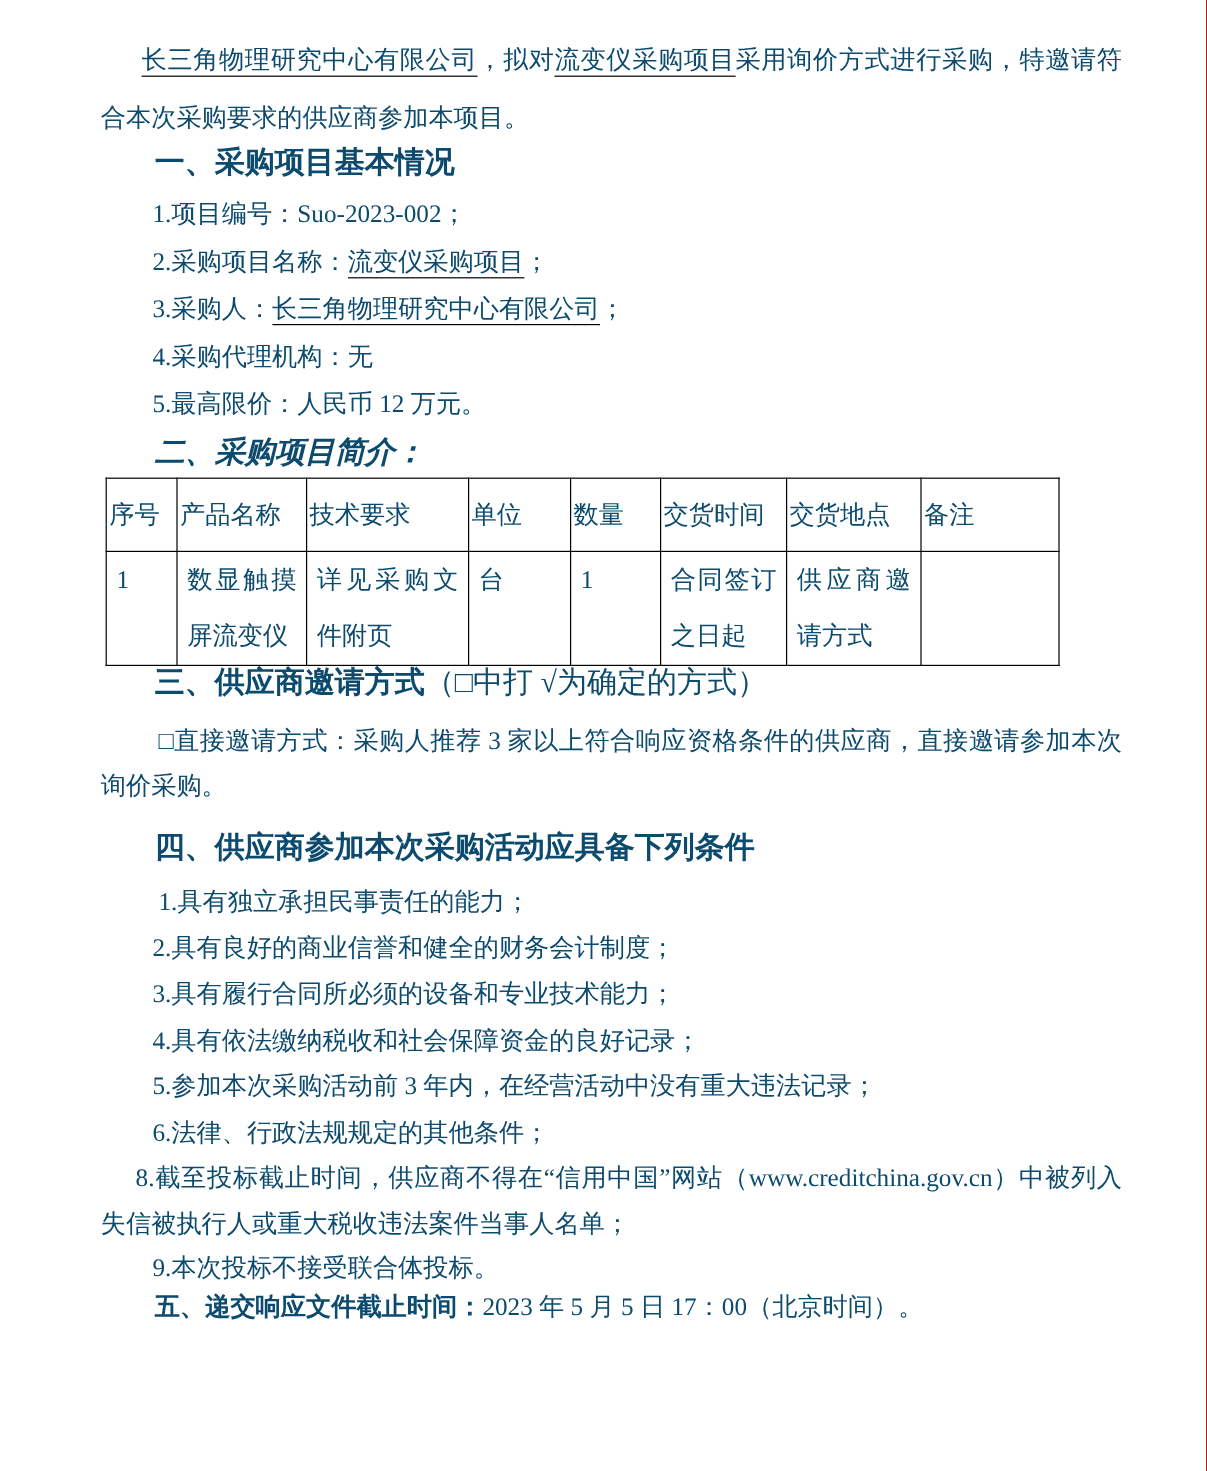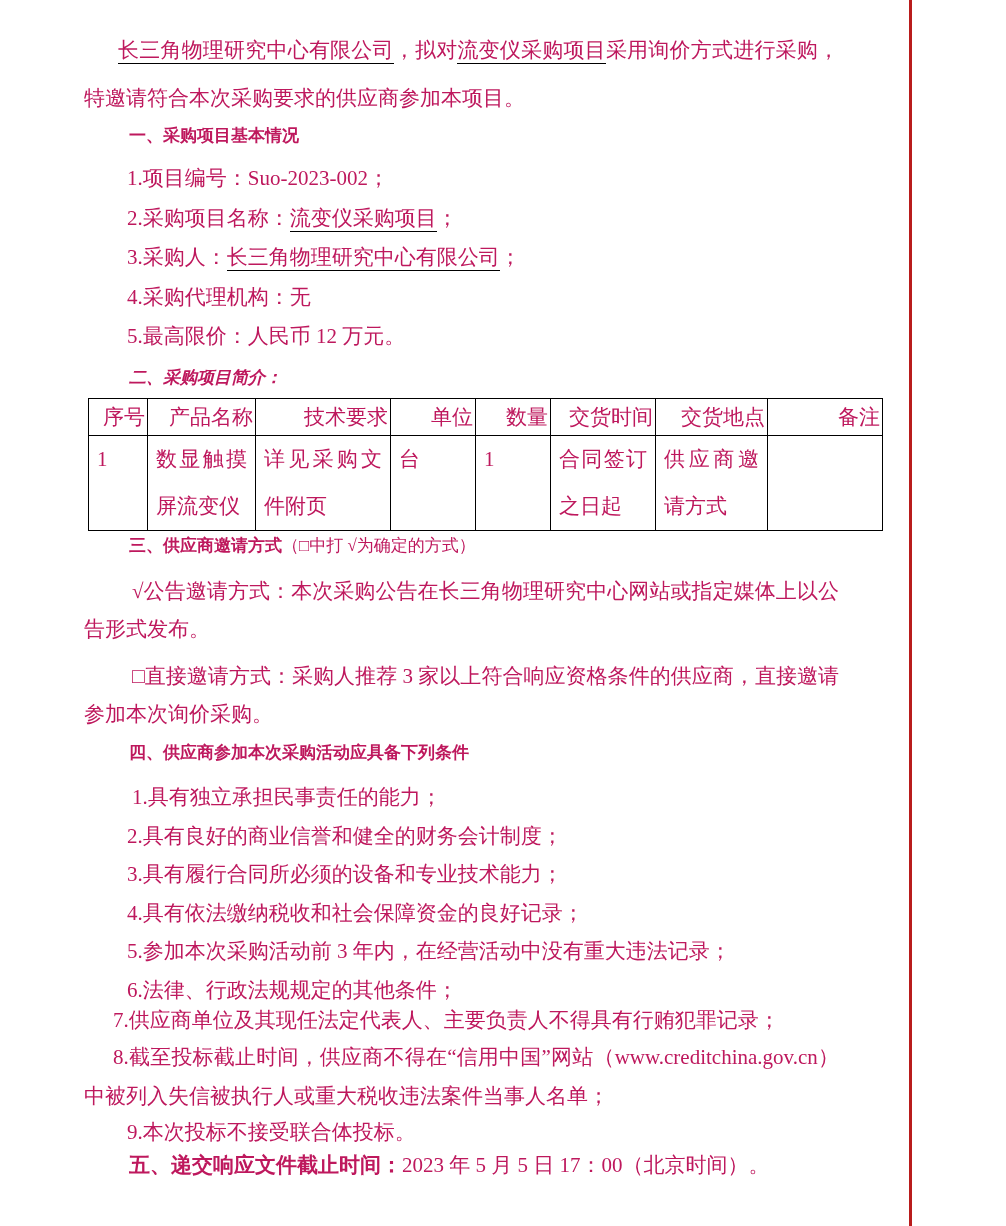--- a/index.html
+++ b/index.html
@@ -1,39 +1,39 @@
 <!DOCTYPE html>
 <html><head>
 <meta charset="utf-8">
 <style>
   html, body { margin: 0; padding: 0; background: #fff; }
   .page {
     position: relative;
-    width: 912px;
+    width: 1006px;
     height: 1226px;
     box-sizing: border-box;
     background: #fff;
-    border-right: 3px solid #b91c1c;
+    border-right: 1px solid #b91c1c;
     padding: 26px 70px 0 84px;
     font-family: "Liberation Serif", "DejaVu Serif", serif;
     font-size: 21px;
-    color: #be185d;
+    color: #0c4a6e;
     overflow: hidden;
   }
   p { margin: 0; }
   .intro {
     line-height: 48px;
     text-align: justify;
     text-indent: 34px;
   }
   .u { border-bottom: 1px solid #000; padding-bottom: 1px; }
   .hd {
     font-family: "Liberation Sans", "DejaVu Sans", sans-serif;
     font-weight: bold;
-    font-size: 17px;
+    font-size: 25px;
     line-height: 39px;
     margin: 0 0 0 45px;
   }
   .hd .reg {
     font-family: "Liberation Serif", "DejaVu Serif", serif;
     font-weight: normal;
   }
   .hd1 { margin-top: -6px; }
   .s1-item { line-height: 39.5px; margin-left: 43px; }
   .s1-first { margin-top: 4px; }
@@ -45,41 +45,41 @@
     margin: 1px 0 0 4px;
   }
   table.items th, table.items td {
     border: 1.5px solid #000;
     font-weight: normal;
     font-size: 21px;
     overflow: hidden;
   }
   table.items th {
     height: 36px;
-    text-align: right;
-    padding: 0 2px;
+    text-align: left;
+    padding: 12px 2px;
     line-height: 34px;
   }
   table.items td {
     height: 82px;
     vertical-align: top;
     text-align: justify;
     padding: 0 8px;
     line-height: 47px;
   }
   td.tech { line-height: 30px; padding-top: 6px; height: 76px; }
   .hd3 { margin-top: -5px; }
   .opt {
     line-height: 38px;
     text-align: justify;
     text-indent: 48px;
   }
   .opt1 { margin-top: 7px; }
   .opt2 { margin-top: 9px; }
-  .hd4 { }
+  .hd4 { margin-top: 13px; }
   .s4-item { line-height: 38.5px; margin-left: 43px; }
   .s4-first { margin-top: 6.5px; margin-left: 48px; }
   .s4-tight { margin-left: 29px; margin-top: -8.5px; }
   .s4-wrap {
     margin-left: 0;
     margin-top: -1px;
     text-indent: 29px;
     text-align: justify;
   }
   .s4-last { margin-top: -2px; }
@@ -141,31 +141,29 @@
         <td>1</td>
         <td>合同签订之日起</td>
         <td>供应商邀请方式</td>
         <td></td>
       </tr>
     </tbody>
   </table>
 
   <p class="hd hd3"><span>三、供应商邀请方式</span><span class="reg">（□中打 √为确定的方式）</span></p>
 
-  <p class="opt opt1"><span>√</span><span>公告邀请方式：本次采购公告在长三角物理研究中心网站或指定媒体上以公告形式发布。</span></p>
 
   <p class="opt opt2"><span>□</span><span>直接邀请方式：采购人推荐 3 家以上符合响应资格条件的供应商，直接邀请参加本次询价采购。</span></p>
 
   <p class="hd hd4">四、供应商参加本次采购活动应具备下列条件</p>
 
   <p class="s4-item s4-first">1.具有独立承担民事责任的能力；</p>
   <p class="s4-item">2.具有良好的商业信誉和健全的财务会计制度；</p>
   <p class="s4-item">3.具有履行合同所必须的设备和专业技术能力；</p>
   <p class="s4-item">4.具有依法缴纳税收和社会保障资金的良好记录；</p>
   <p class="s4-item">5.参加本次采购活动前 3 年内，在经营活动中没有重大违法记录；</p>
   <p class="s4-item">6.法律、行政法规规定的其他条件；</p>
-  <p class="s4-item s4-tight">7.供应商单位及其现任法定代表人、主要负责人不得具有行贿犯罪记录；</p>
   <p class="s4-item s4-wrap">8.截至投标截止时间，供应商不得在“信用中国”网站（www.creditchina.gov.cn）中被列入失信被执行人或重大税收违法案件当事人名单；</p>
   <p class="s4-item s4-last">9.本次投标不接受联合体投标。</p>
 
   <p class="hd5row"><span class="b">五、递交响应文件截止时间：</span><span>2023 年 5 月 5 日 17：00（北京时间）。</span></p>
 
 </div>
 
 </body></html>

